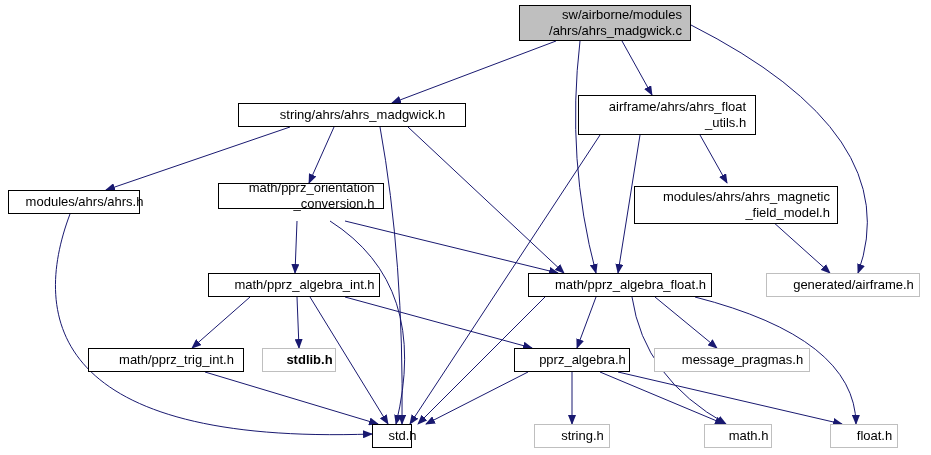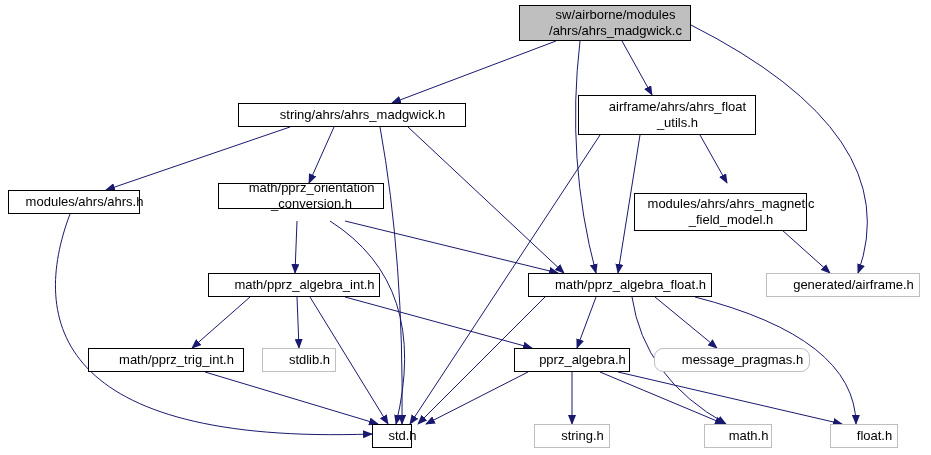--- a/index.html
+++ b/index.html
@@ -28,21 +28,21 @@
   #arrowhead path {
     fill: var(--edge-color, #191970);
     stroke: none;
   }
   .node {
     position: absolute;
     box-sizing: border-box;
     display: flex;
     align-items: center;
     justify-content: center;
-    text-align: center;
+    text-align: right;
     background: #ffffff;
     border: 1px solid #000000;
     color: #000000;
     font-size: 13px;
     line-height: 16px;
     white-space: pre-line;
     cursor: default;
     padding-left: 21px;
   }
   .node.root {
@@ -101,27 +101,27 @@
   </svg>
   <div id="nodes">
       <div class="node root" style="left: 519px; top: 5px; width: 172px; height: 36px;">sw/airborne/modules
 /ahrs/ahrs_madgwick.c</div>
       <div class="node internal" style="left: 238px; top: 103px; width: 228px; height: 24px;">string/ahrs/ahrs_madgwick.h</div>
       <div class="node internal" style="left: 578px; top: 95px; width: 178px; height: 40px;">airframe/ahrs/ahrs_float
 _utils.h</div>
       <div class="node internal" style="left: 8px; top: 190px; width: 132px; height: 24px;">modules/ahrs/ahrs.h</div>
       <div class="node internal" style="left: 218px; top: 183px; width: 166px; height: 26px;">math/pprz_orientation
 _conversion.h</div>
-      <div class="node internal" style="left: 634px; top: 193px; width: 173px; height: 38px;">modules/ahrs/ahrs_magnetic
+      <div class="node internal" style="left: 634px; top: 186px; width: 204px; height: 38px;">modules/ahrs/ahrs_magnetic
 _field_model.h</div>
       <div class="node internal" style="left: 208px; top: 273px; width: 172px; height: 24px;">math/pprz_algebra_int.h</div>
       <div class="node internal" style="left: 516px; top: 273px; width: 184px; height: 24px; margin-left: 12px;">math/pprz_algebra_float.h</div>
       <div class="node external" style="left: 766px; top: 273px; width: 154px; height: 24px;">generated/airframe.h</div>
       <div class="node internal" style="left: 88px; top: 348px; width: 156px; height: 24px;">math/pprz_trig_int.h</div>
-      <div class="node external" style="left: 262px; top: 348px; width: 74px; height: 24px;">stdlib.h</div>
+      <div class="node external" style="left: 262px; top: 348px; width: 74px; height: 24px; font-weight: bold;">stdlib.h</div>
       <div class="node internal" style="left: 514px; top: 348px; width: 116px; height: 24px;">pprz_algebra.h</div>
-      <div class="node external" style="left: 654px; top: 348px; width: 156px; height: 24px; border-radius: 9px;">message_pragmas.h</div>
+      <div class="node external" style="left: 654px; top: 348px; width: 156px; height: 24px;">message_pragmas.h</div>
       <div class="node internal" style="left: 372px; top: 424px; width: 40px; height: 24px;">std.h</div>
       <div class="node external" style="left: 534px; top: 424px; width: 76px; height: 24px;">string.h</div>
       <div class="node external" style="left: 704px; top: 424px; width: 68px; height: 24px;">math.h</div>
       <div class="node external" style="left: 830px; top: 424px; width: 68px; height: 24px;">float.h</div>
     </div>
 </div>
 
 </body></html>

